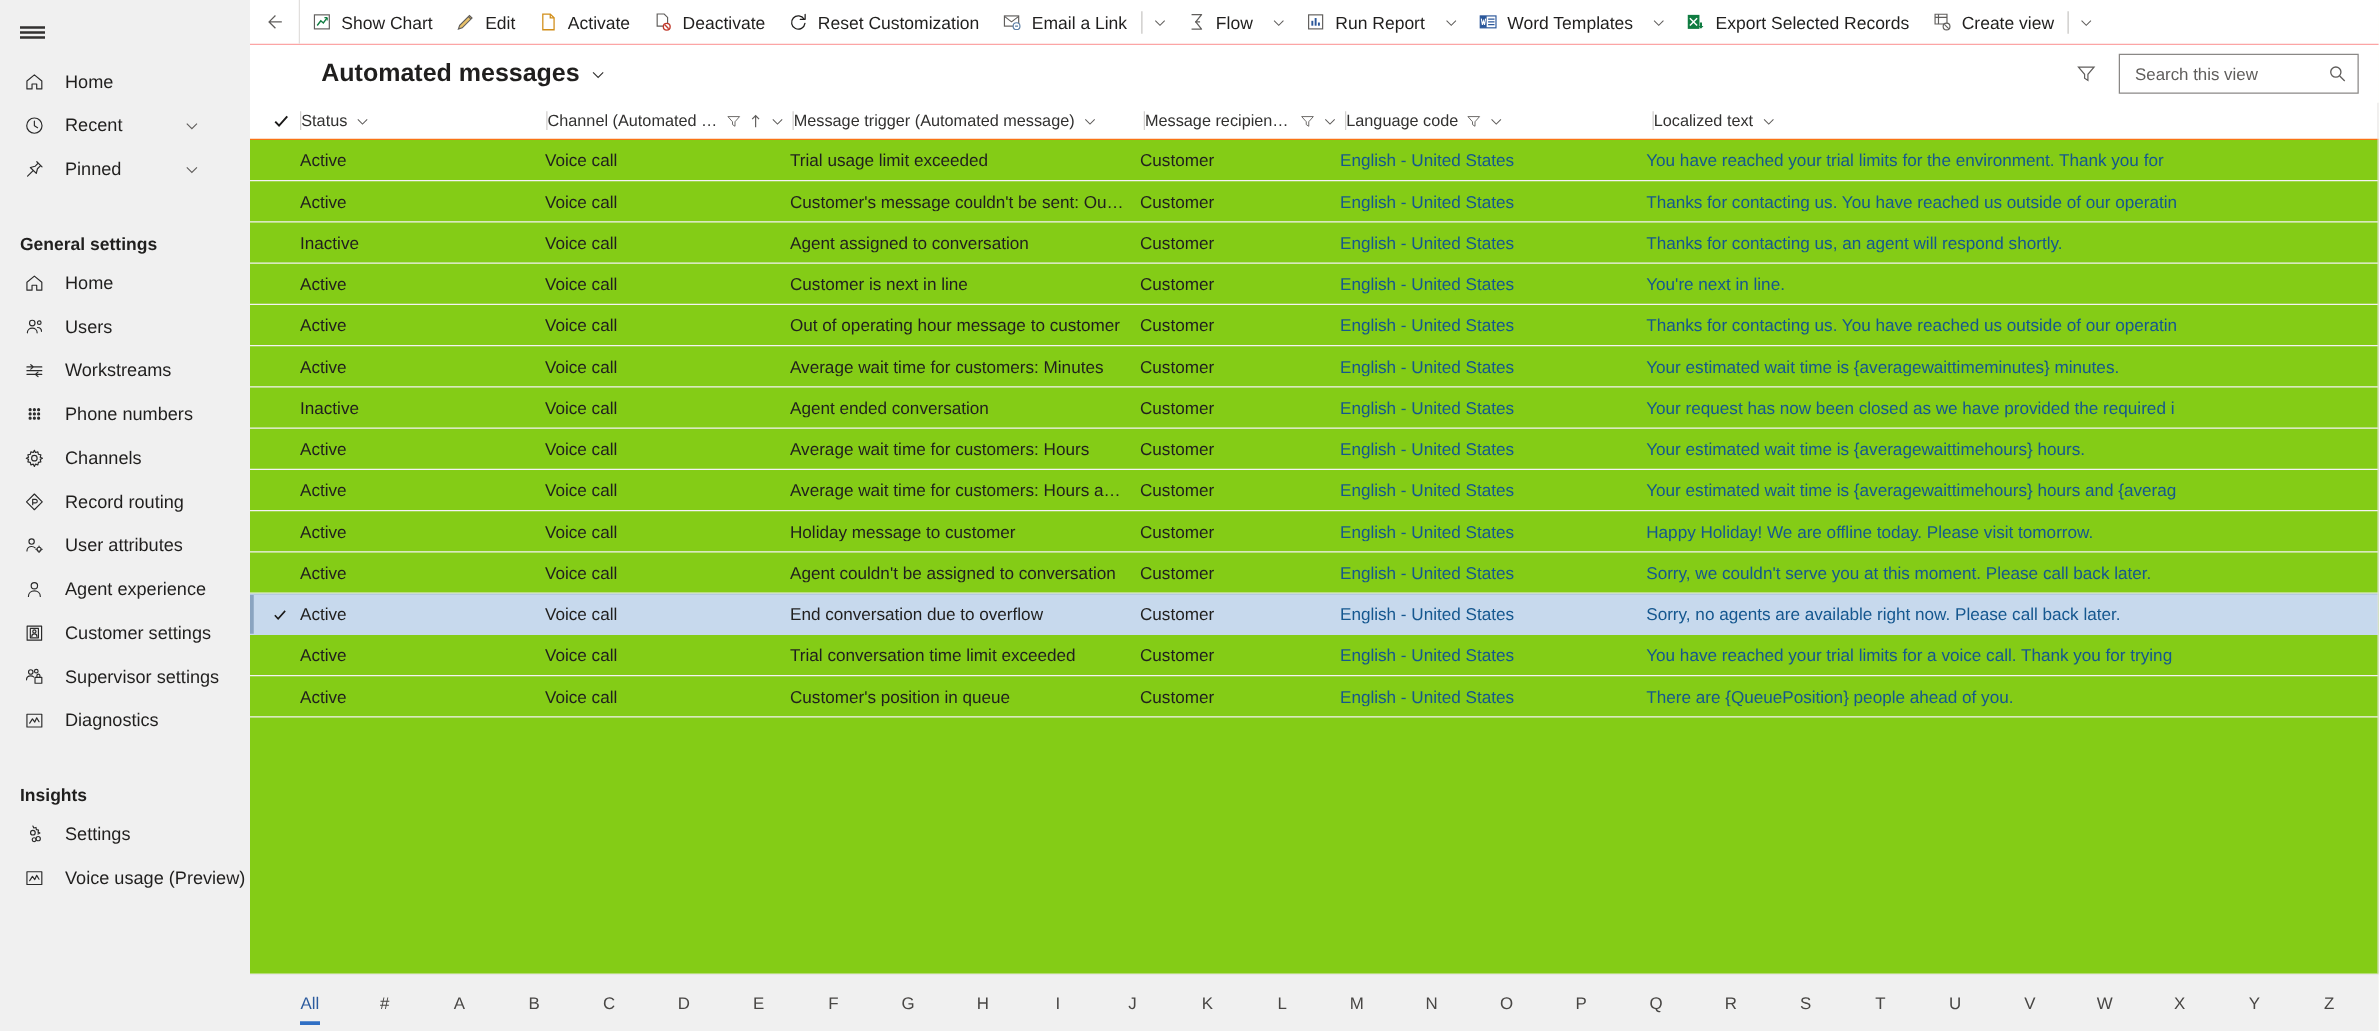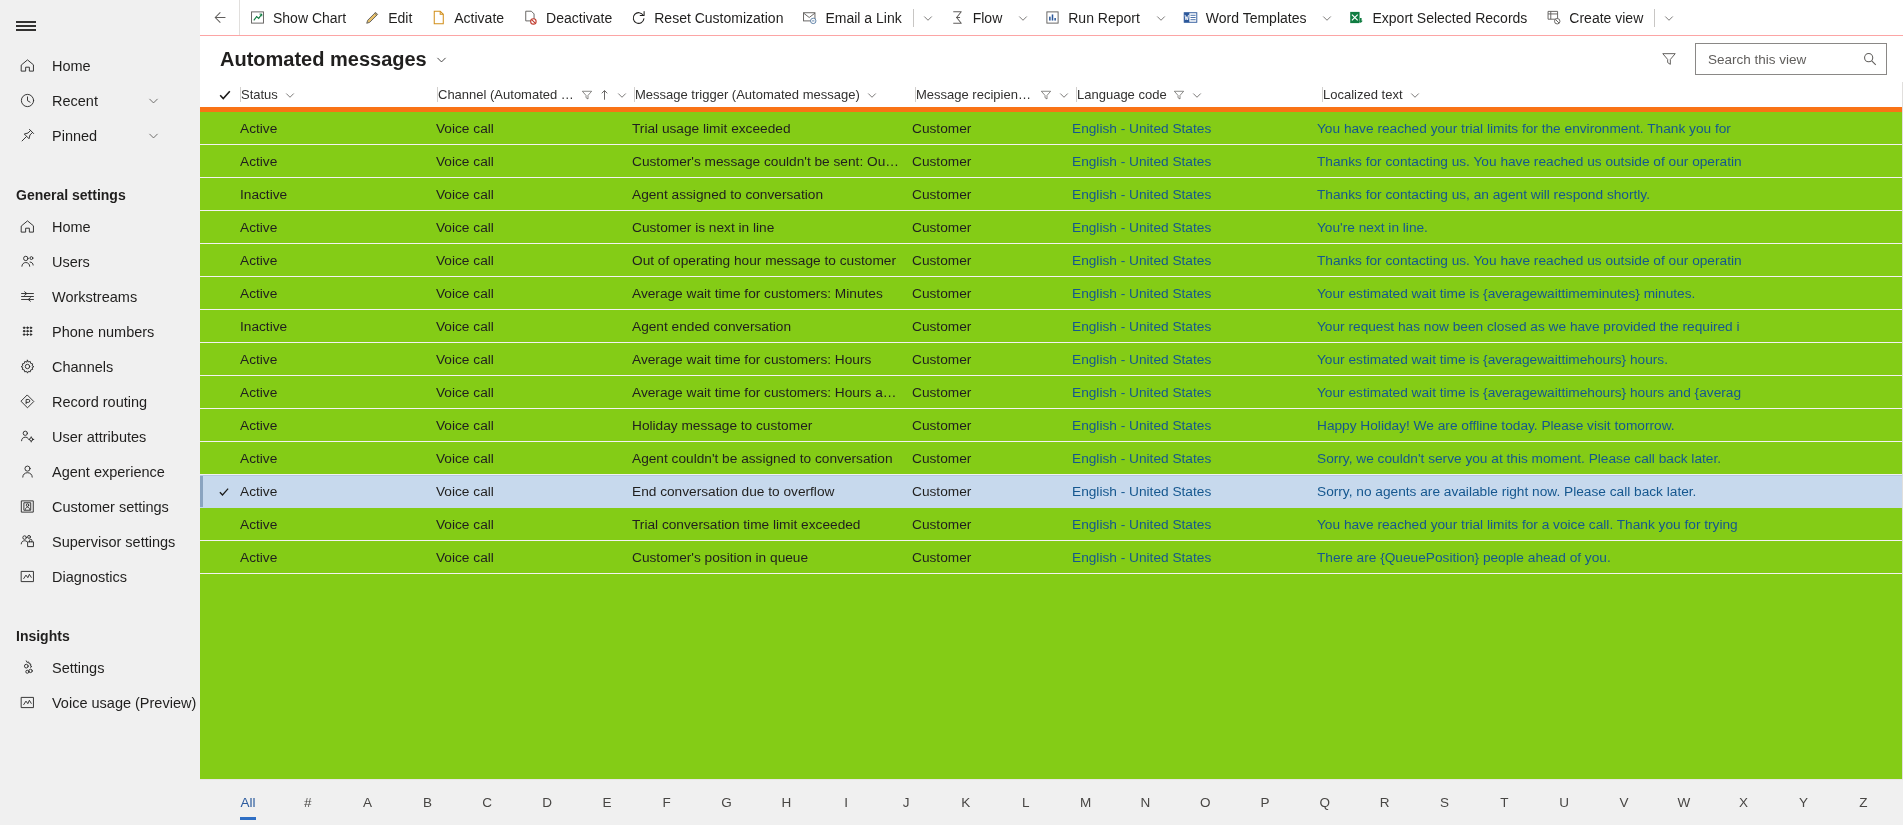--- a/index.html
+++ b/index.html
@@ -123,20 +123,21 @@
     display:flex; align-items:center;
     padding: 0 16px 0 20px;
     background:#ffffff;
   }
   #viewtitle {
     font-size: 20px;
     font-weight: 600;
     color: #201f1e;
     display: flex; align-items: center; gap: 8px;
     cursor: pointer;
+    margin-left: 37px;
   }
   #headerspacer { flex: 1 1 auto; }
   .filter-btn {
     width: 32px; height: 32px;
     display:flex;align-items:center;justify-content:center;
     cursor:pointer; color:#605e5c;
     margin-right: 10px;
   }
   #searchbox {
     width: 192px;
@@ -165,21 +166,21 @@
     flex-direction: column;
     min-height: 0;
     position: relative;
     overflow: hidden;
   }
   #gridhead {
     height: 30px;
     flex: 0 0 30px;
     display: flex;
     align-items: center;
-    border-bottom: 5px solid #f97316;
+    border-bottom: 1px solid #f97316;
     background: #ffffff;
     font-size: 13px;
     color: #323130;
     padding-left: 18px;
     white-space: nowrap;
   }
   .hcell {
     display:flex; align-items:center;
     height:30px;
     gap: 6px;

